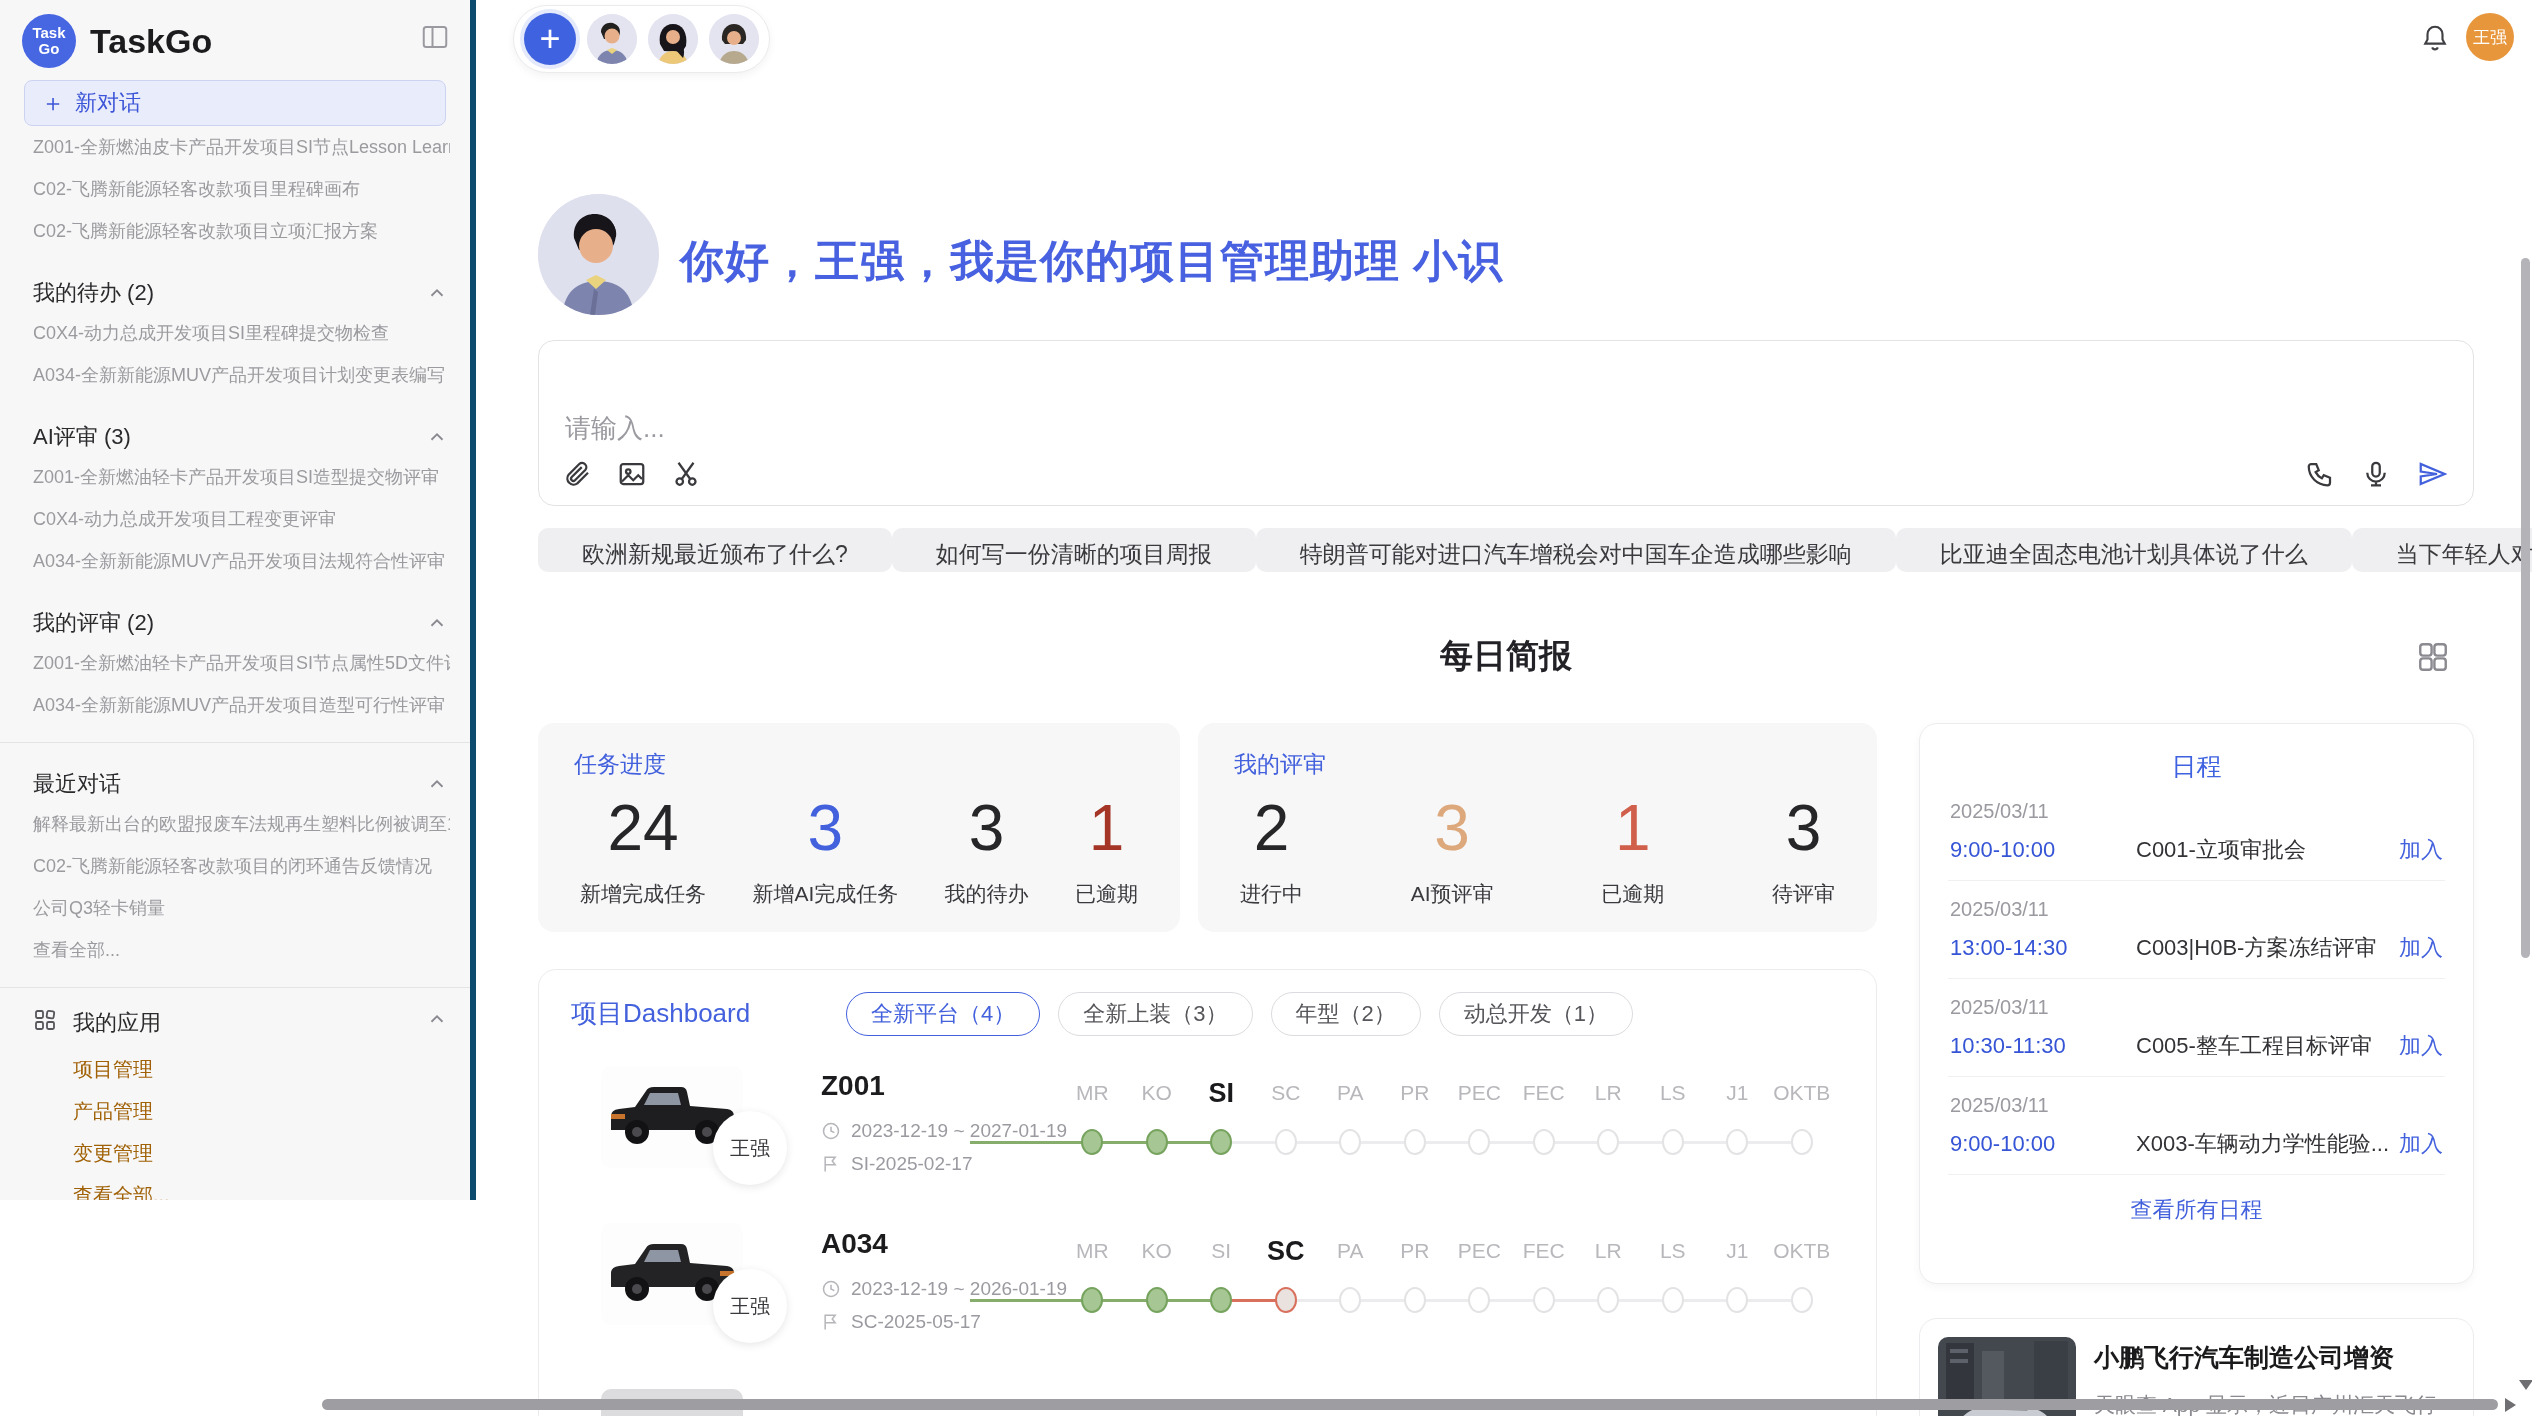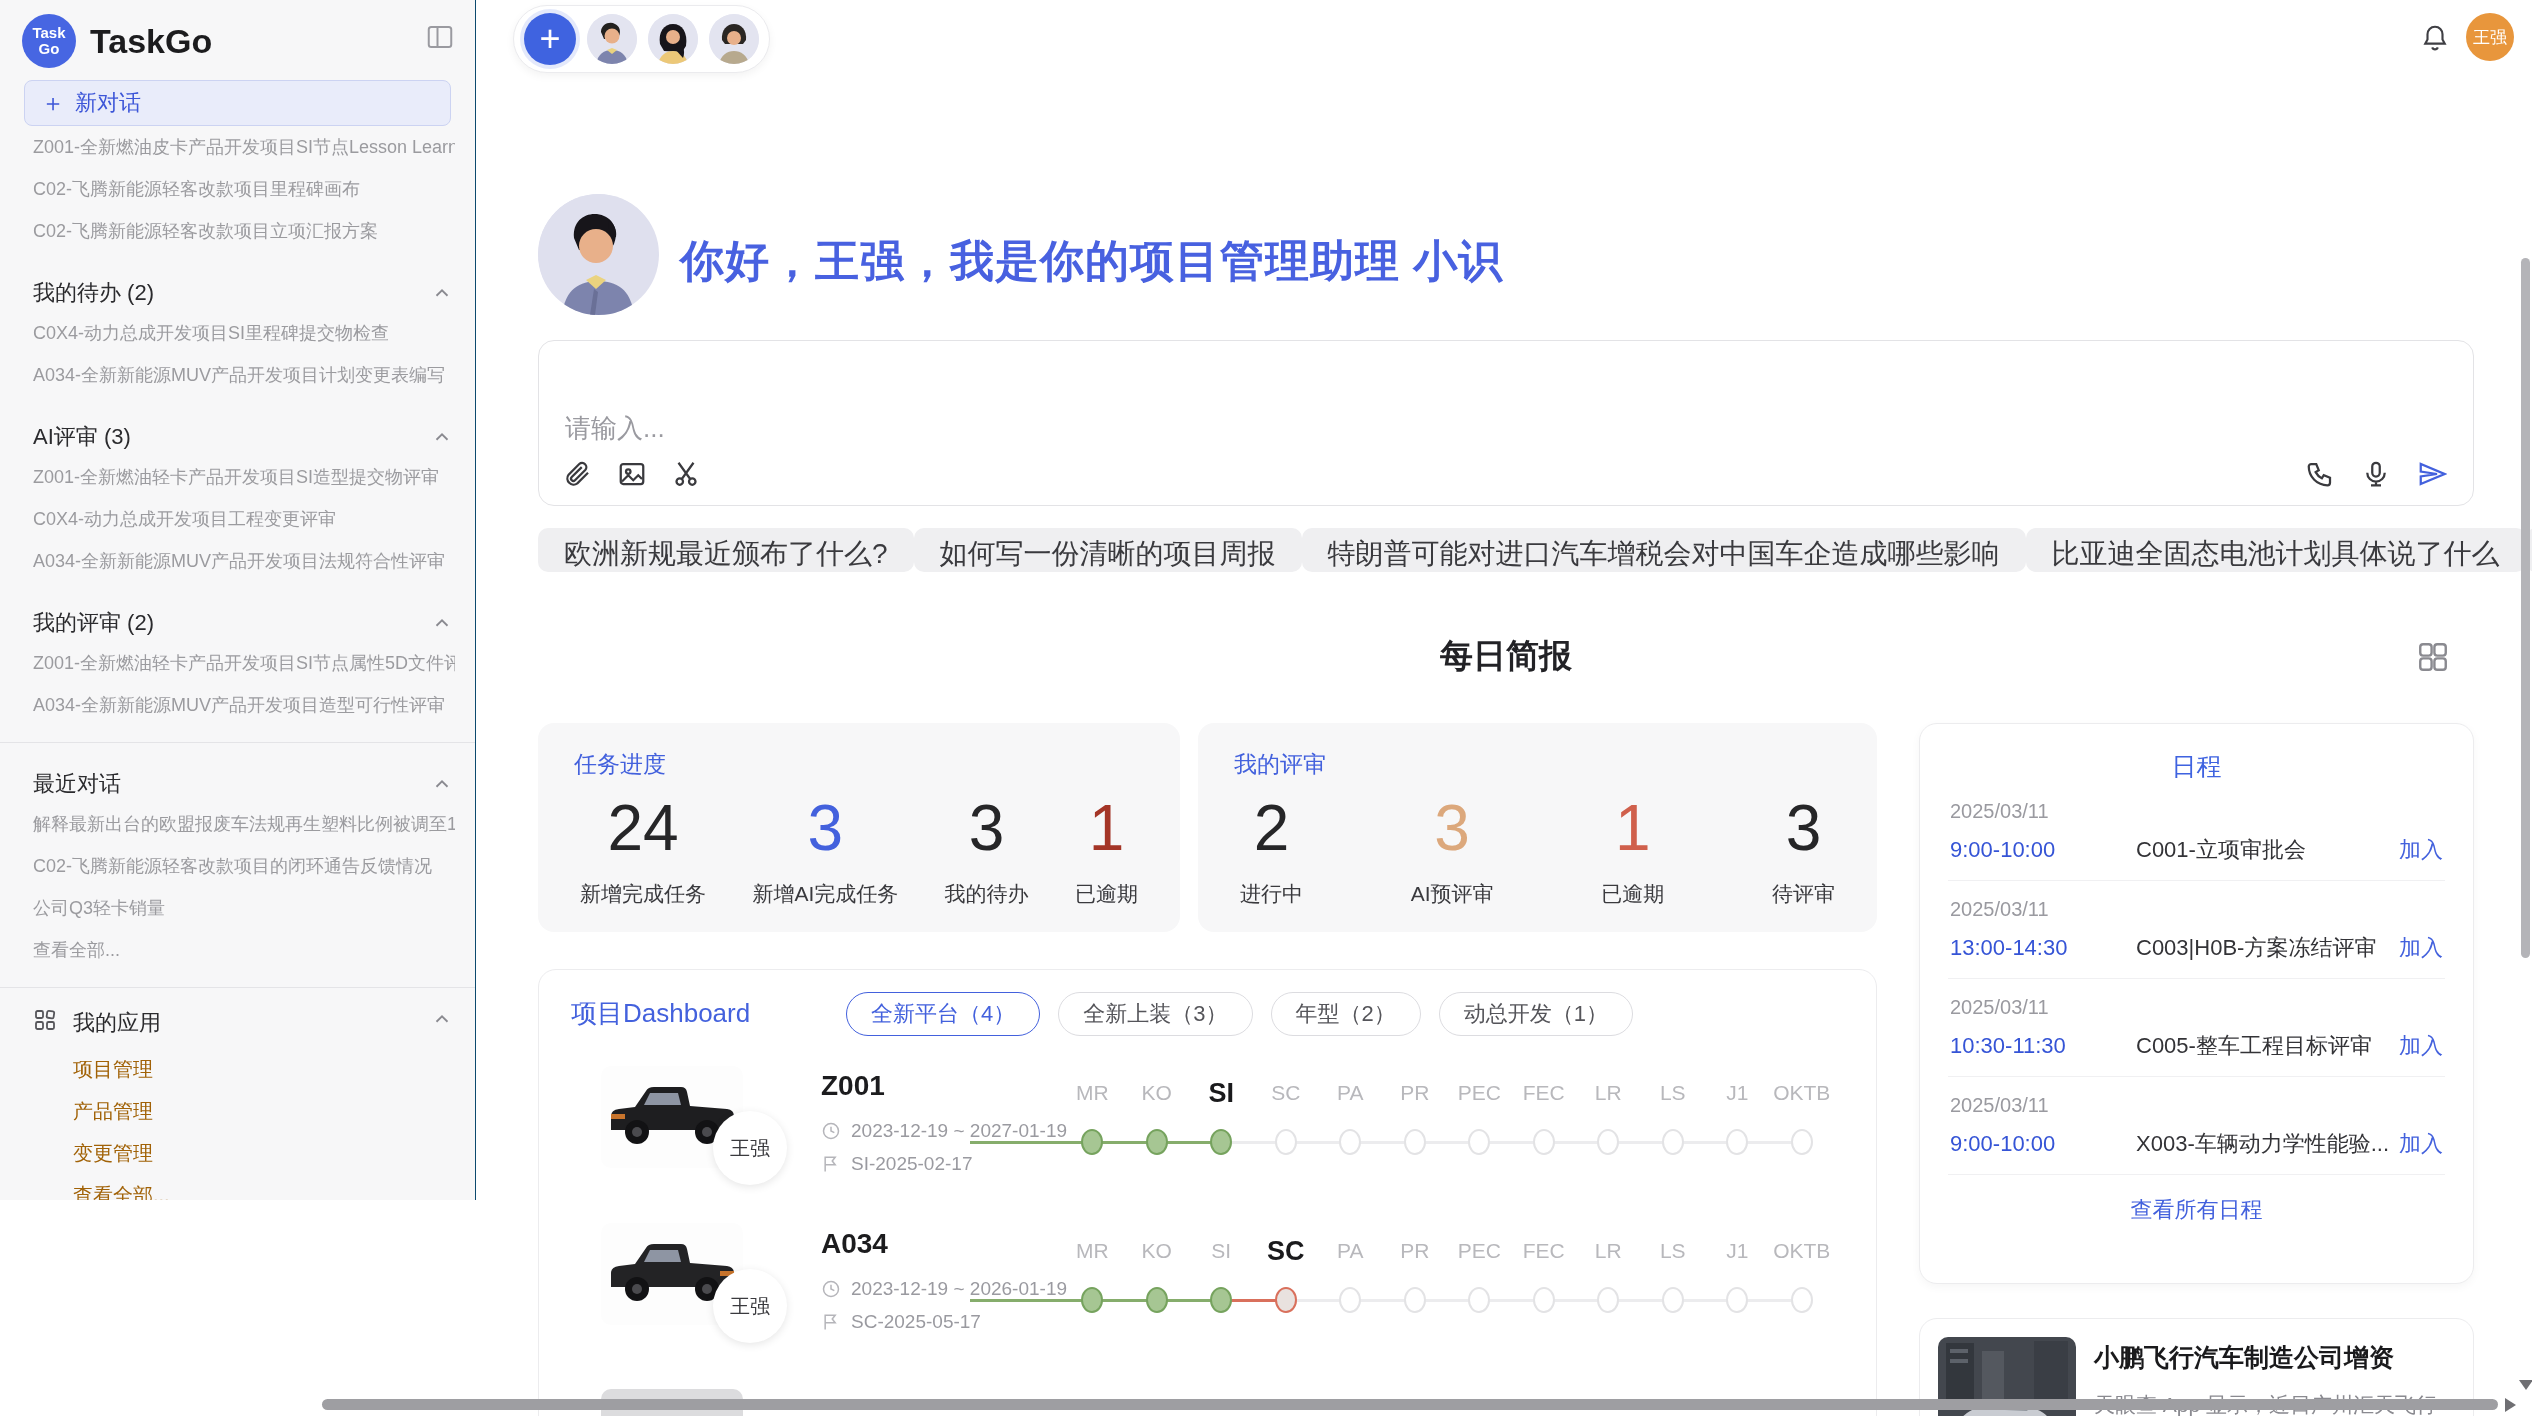--- a/index.html
+++ b/index.html
@@ -2,21 +2,21 @@
 <html><head>
 <meta charset="utf-8">
 <style>
   * { margin:0; padding:0; box-sizing:border-box; }
   html,body { width:2532px; height:1416px; overflow:hidden; background:#fff;
     font-family:"Liberation Sans","DejaVu Sans",sans-serif; }
   .app { position:relative; width:2532px; height:1416px; background:#fff; }
 
   
   .sidebar { position:absolute; left:0; top:0; width:476px; height:1200px;
-    background:#f7f7f8; border-right:1px solid #0c4a6e; overflow:hidden; }
+    background:#f7f7f8; border-right:6px solid #0c4a6e; overflow:hidden; }
   .sb-header { position:relative; height:72px; padding:10px 22px 0 22px; display:flex; align-items:center; }
   .logo-circle { width:54px; height:54px; border-radius:50%; background:#4766e2; color:#fff;
     display:flex; flex-direction:column; align-items:center; justify-content:center;
     font-size:15px; font-weight:700; line-height:16px; }
   .logo-title { margin-left:14px; font-size:34px; font-weight:700; color:#1c1c1e; }
   .collapse-btn { position:absolute; right:20px; top:22px; width:30px; height:30px; color:#9a9aa0; }
   .new-chat { margin:8px 24px 0 24px; height:46px; background:#e9ecfa; border:1px solid #ccd3f2;
     border-radius:8px; display:flex; align-items:center; padding-left:16px; color:#3d56d8;
     font-size:22px; font-weight:500; cursor:pointer; }
   .new-chat .plus { font-size:24px; margin-right:10px; font-weight:400; }
@@ -58,21 +58,21 @@
   .composer .ph { position:absolute; left:26px; top:70px; font-size:26px; color:#9a9aa0; }
   .comp-icons-l { position:absolute; left:24px; bottom:16px; display:flex; gap:24px; }
   .comp-icons-r { position:absolute; right:26px; bottom:16px; display:flex; gap:26px; }
   .comp-ic { width:30px; height:30px; color:#3a3a3e; cursor:pointer; }
   .comp-ic.send { color:#4361dd; }
 
   
   .chips { position:absolute; left:538px; top:528px; width:1936px; display:flex;
     justify-content:space-between; }
   .chip { height:44px; line-height:52px; background:#efeff1; border-radius:10px;
-    padding:0 26px; font-size:28px; color:#3a3a3e; white-space:nowrap; cursor:pointer; }
+    padding:0 44px; font-size:23px; color:#3a3a3e; white-space:nowrap; cursor:pointer; }
 
   
   .brief-title { position:absolute; left:538px; top:634px; width:1936px; text-align:center;
     font-size:33px; font-weight:700; color:#222226; }
   .brief-grid-ic { position:absolute; left:2416px; top:640px; width:34px; height:34px;
     color:#8a8a90; cursor:pointer; }
   .stat-card { position:absolute; top:723px; height:209px; background:#f7f7f8; border-radius:16px;
     padding:26px 36px; }
   .stat-card.c1 { left:538px; width:642px; }
   .stat-card.c2 { left:1198px; width:679px; }

